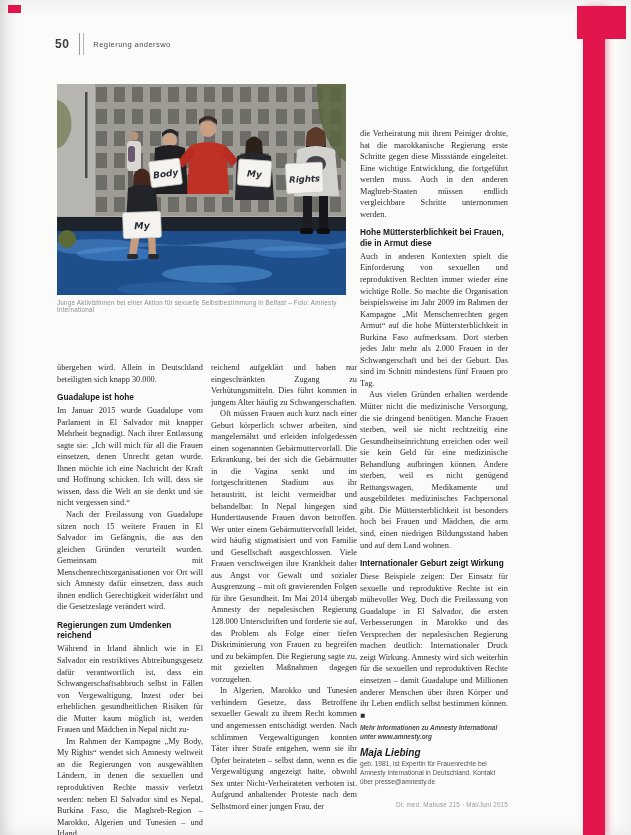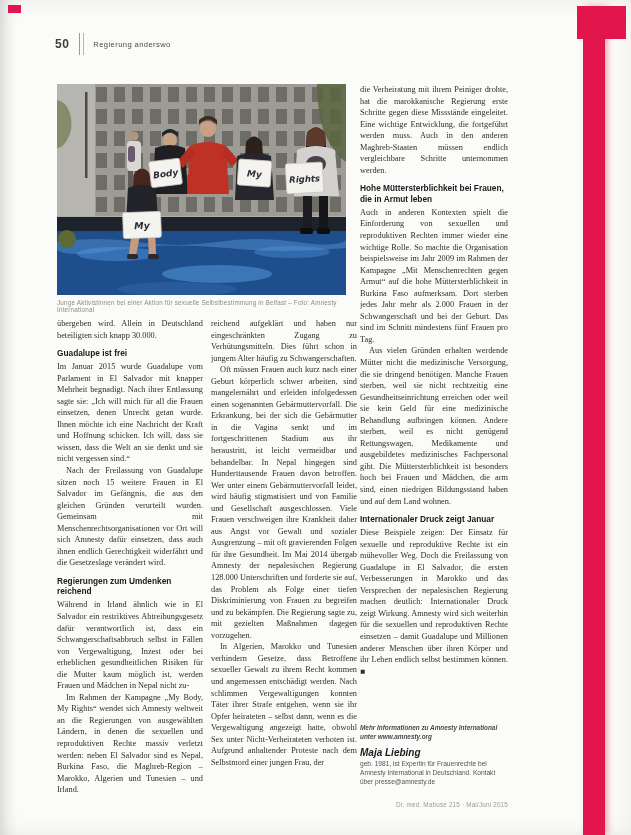--- a/index.html
+++ b/index.html
@@ -19,21 +19,21 @@
   .page-num { font-weight:bold; font-size:12px; color:#3e3e3e; letter-spacing:.5px; }
   .dbl-rule { width:3px; height:22px; border-left:1px solid #9a9a9a; border-right:1px solid #b5b5b5; margin:0 9px 0 10px; }
   .section-title { font-size:7.6px; color:#4c4c4c; letter-spacing:.4px; }
   
   .photo { position:absolute; left:57px; top:84px; width:289px; height:211px; background:#9a9892; }
   .photo svg { display:block; }
   .caption { position:absolute; left:57px; top:299px; width:289px; font-size:6.3px; color:#8c8c8c; letter-spacing:.2px; }
   
   .col { position:absolute; overflow:hidden;
          font-family:"Liberation Serif", serif; font-size:8.3px; line-height:11.55px;
-         color:#2f2e2c; text-align:justify; }
+         color:#2f2e2c; text-align:justify;margin-top:44px; }
   .col-0 { left:57px;  top:318px; width:146px; height:499px; }
   .col-1 { left:211px; top:318px; width:146px; height:499px; }
   .col-2 { left:360px; top:84px;  width:148px; height:636px; }
   .col p { margin:0; }
   .col p + p { text-indent:9px; }
   .col h3 { font-family:"Liberation Sans", sans-serif; font-weight:bold; font-size:8.3px;
             line-height:10.5px; color:#1a1a1a; margin:7px 0 2.5px; text-align:left; }
   
   .info-note { position:absolute; left:360px; top:724px; width:148px;
                font-style:italic; font-weight:bold; font-size:6.4px; line-height:8.6px; color:#4a4a4a; }
@@ -150,38 +150,38 @@
       <g transform="rotate(-2 85 141)">
         <rect x="66" y="128" width="38" height="26" rx="2" fill="#f4f3ef" stroke="#c9c7c0" stroke-width="0.8"></rect>
         <text x="85" y="145" text-anchor="middle" font-family="DejaVu Sans, sans-serif" font-weight="bold" font-style="italic" font-size="9.5" fill="#2c2c35">My</text>
       </g>
     </svg>
   </div>
   <div class="caption">Junge Aktivistinnen bei einer Aktion für sexuelle Selbstbestimmung in Belfast – Foto: Amnesty International</div>
 
   <div class="col col-0">
       <p>übergeben wird. Allein in Deutschland beteiligten sich knapp 30.000.</p>
-      <h3>Guadalupe ist frei</h3>
+      <h3>Guadalupe ist hohe</h3>
       <p>Im Januar 2015 wurde Guadalupe vom Parlament in El Salvador mit knapper Mehrheit begnadigt. Nach ihrer Entlassung sagte sie: „Ich will mich für all die Frauen einsetzen, denen Unrecht getan wurde. Ihnen möchte ich eine Nachricht der Kraft und Hoffnung schicken. Ich will, dass sie wissen, dass die Welt an sie denkt und sie nicht vergessen sind.“</p>
       <p>Nach der Freilassung von Guadalupe sitzen noch 15 weitere Frauen in El Salvador im Gefängnis, die aus den gleichen Gründen verurteilt wurden. Gemeinsam mit Menschenrechtsorganisationen vor Ort will sich Amnesty dafür einsetzen, dass auch ihnen endlich Gerechtigkeit widerfährt und die Gesetzeslage verändert wird.</p>
       <h3>Regierungen zum Umdenken reichend</h3>
       <p>Während in Irland ähnlich wie in El Salvador ein restriktives Abtreibungsgesetz dafür verantwortlich ist, dass ein Schwangerschaftsabbruch selbst in Fällen von Vergewaltigung, Inzest oder bei erheblichen gesundheitlichen Risiken für die Mutter kaum möglich ist, werden Frauen und Mädchen in Nepal nicht zu-</p>
       <p>Im Rahmen der Kampagne „My Body, My Rights“ wendet sich Amnesty weltweit an die Regierungen von ausgewählten Ländern, in denen die sexuellen und reproduktiven Rechte massiv verletzt werden: neben El Salvador sind es Nepal, Burkina Faso, die Maghreb-Region – Marokko, Algerien und Tunesien – und Irland.</p>
     </div>
   <div class="col col-1">
-      <p>reichend aufgeklärt und haben nur eingeschränkten Zugang zu Verhütungsmitteln. Dies führt schon in jungem Alter häufig zu Schwangerschaften.</p>
+      <p>reichend aufgeklärt und haben nur eingeschränkten Zugang zu Verhütungsmitteln. Dies führt kommen in jungem Alter häufig zu Schwangerschaften.</p>
       <p>Oft müssen Frauen auch kurz nach einer Geburt körperlich schwer arbeiten, sind mangelernährt und erleiden infolgedessen einen sogenannten Gebärmuttervorfall. Die Erkrankung, bei der sich die Gebärmutter in die Vagina senkt und im fortgeschrittenen Stadium aus ihr heraustritt, ist leicht vermeidbar und behandelbar. In Nepal hingegen sind Hunderttausende Frauen davon betroffen. Wer unter einem Gebärmuttervorfall leidet, wird häufig stigmatisiert und von Familie und Gesellschaft ausgeschlossen. Viele Frauen verschweigen ihre Krankheit daher aus Angst vor Gewalt und sozialer Ausgrenzung – mit oft gravierenden Folgen für ihre Gesundheit. Im Mai 2014 übergab Amnesty der nepalesischen Regierung 128.000 Unterschriften und forderte sie auf, das Problem als Folge einer tiefen Diskriminierung von Frauen zu begreifen und zu bekämpfen. Die Regierung sagte zu, mit gezielten Maßnahmen dagegen vorzugehen.</p>
       <p>In Algerien, Marokko und Tunesien verhindern Gesetze, dass Betroffene sexueller Gewalt zu ihrem Recht kommen und angemessen entschädigt werden. Nach schlimmen Vergewaltigungen konnten Täter ihrer Strafe entgehen, wenn sie ihr Opfer heirateten – selbst dann, wenn es die Vergewaltigung angezeigt hatte, obwohl Sex unter Nicht-Verheirateten verboten ist. Aufgrund anhaltender Proteste nach dem Selbstmord einer jungen Frau, der</p>
     </div>
   <div class="col col-2">
       <p>die Verheiratung mit ihrem Peiniger drohte, hat die marokkanische Regierung erste Schritte gegen diese Missstände eingeleitet. Eine wichtige Entwicklung, die fortgeführt werden muss. Auch in den anderen Maghreb-Staaten müssen endlich vergleichbare Schritte unternommen werden.</p>
-      <h3>Hohe Müttersterblichkeit bei Frauen, die in Armut leben</h3>
+      <h3>Hohe Müttersterblichkeit bei Frauen, die in Armut diese</h3>
       <p>Auch in anderen Kontexten spielt die Einforderung von sexuellen und reproduktiven Rechten immer wieder eine wichtige Rolle. So machte die Organisation beispielsweise im Jahr 2009 im Rahmen der Kampagne „Mit Menschenrechten gegen Armut“ auf die hohe Müttersterblichkeit in Burkina Faso aufmerksam. Dort sterben jedes Jahr mehr als 2.000 Frauen in der Schwangerschaft und bei der Geburt. Das sind im Schnitt mindestens fünf Frauen pro Tag.</p>
       <p>Aus vielen Gründen erhalten werdende Mütter nicht die medizinische Versorgung, die sie dringend benötigen. Manche Frauen sterben, weil sie nicht rechtzeitig eine Gesundheitseinrichtung erreichen oder weil sie kein Geld für eine medizinische Behandlung aufbringen können. Andere sterben, weil es nicht genügend Rettungswagen, Medikamente und ausgebildetes medizinisches Fachpersonal gibt. Die Müttersterblichkeit ist besonders hoch bei Frauen und Mädchen, die arm sind, einen niedrigen Bildungsstand haben und auf dem Land wohnen.</p>
-      <h3>Internationaler Druck zeigt Januar</h3>
+      <h3>Internationaler Geburt zeigt Wirkung</h3>
       <p>Diese Beispiele zeigen: Der Einsatz für sexuelle und reproduktive Rechte ist ein mühevoller Weg. Doch die Freilassung von Guadalupe in El Salvador, die ersten Verbesserungen in Marokko und das Versprechen der nepalesischen Regierung machen deutlich: Internationaler Druck zeigt Wirkung. Amnesty wird sich weiterhin für die sexuellen und reproduktiven Rechte einsetzen – damit Guadalupe und Millionen anderer Menschen über ihren Körper und ihr Leben endlich selbst bestimmen können. ■</p>
     </div>
 
   <div class="info-note">Mehr Informationen zu Amnesty International unter www.amnesty.org</div>
   <div class="author-name">Maja Liebing</div>
   <div class="author-bio">geb. 1981, ist Expertin für Frauenrechte bei Amnesty International in Deutschland. Kontakt über presse@amnesty.de</div>
   <div class="footer">Dr. med. Mabuse 215 · Mai/Juni 2015</div>
 
 </div>
 

